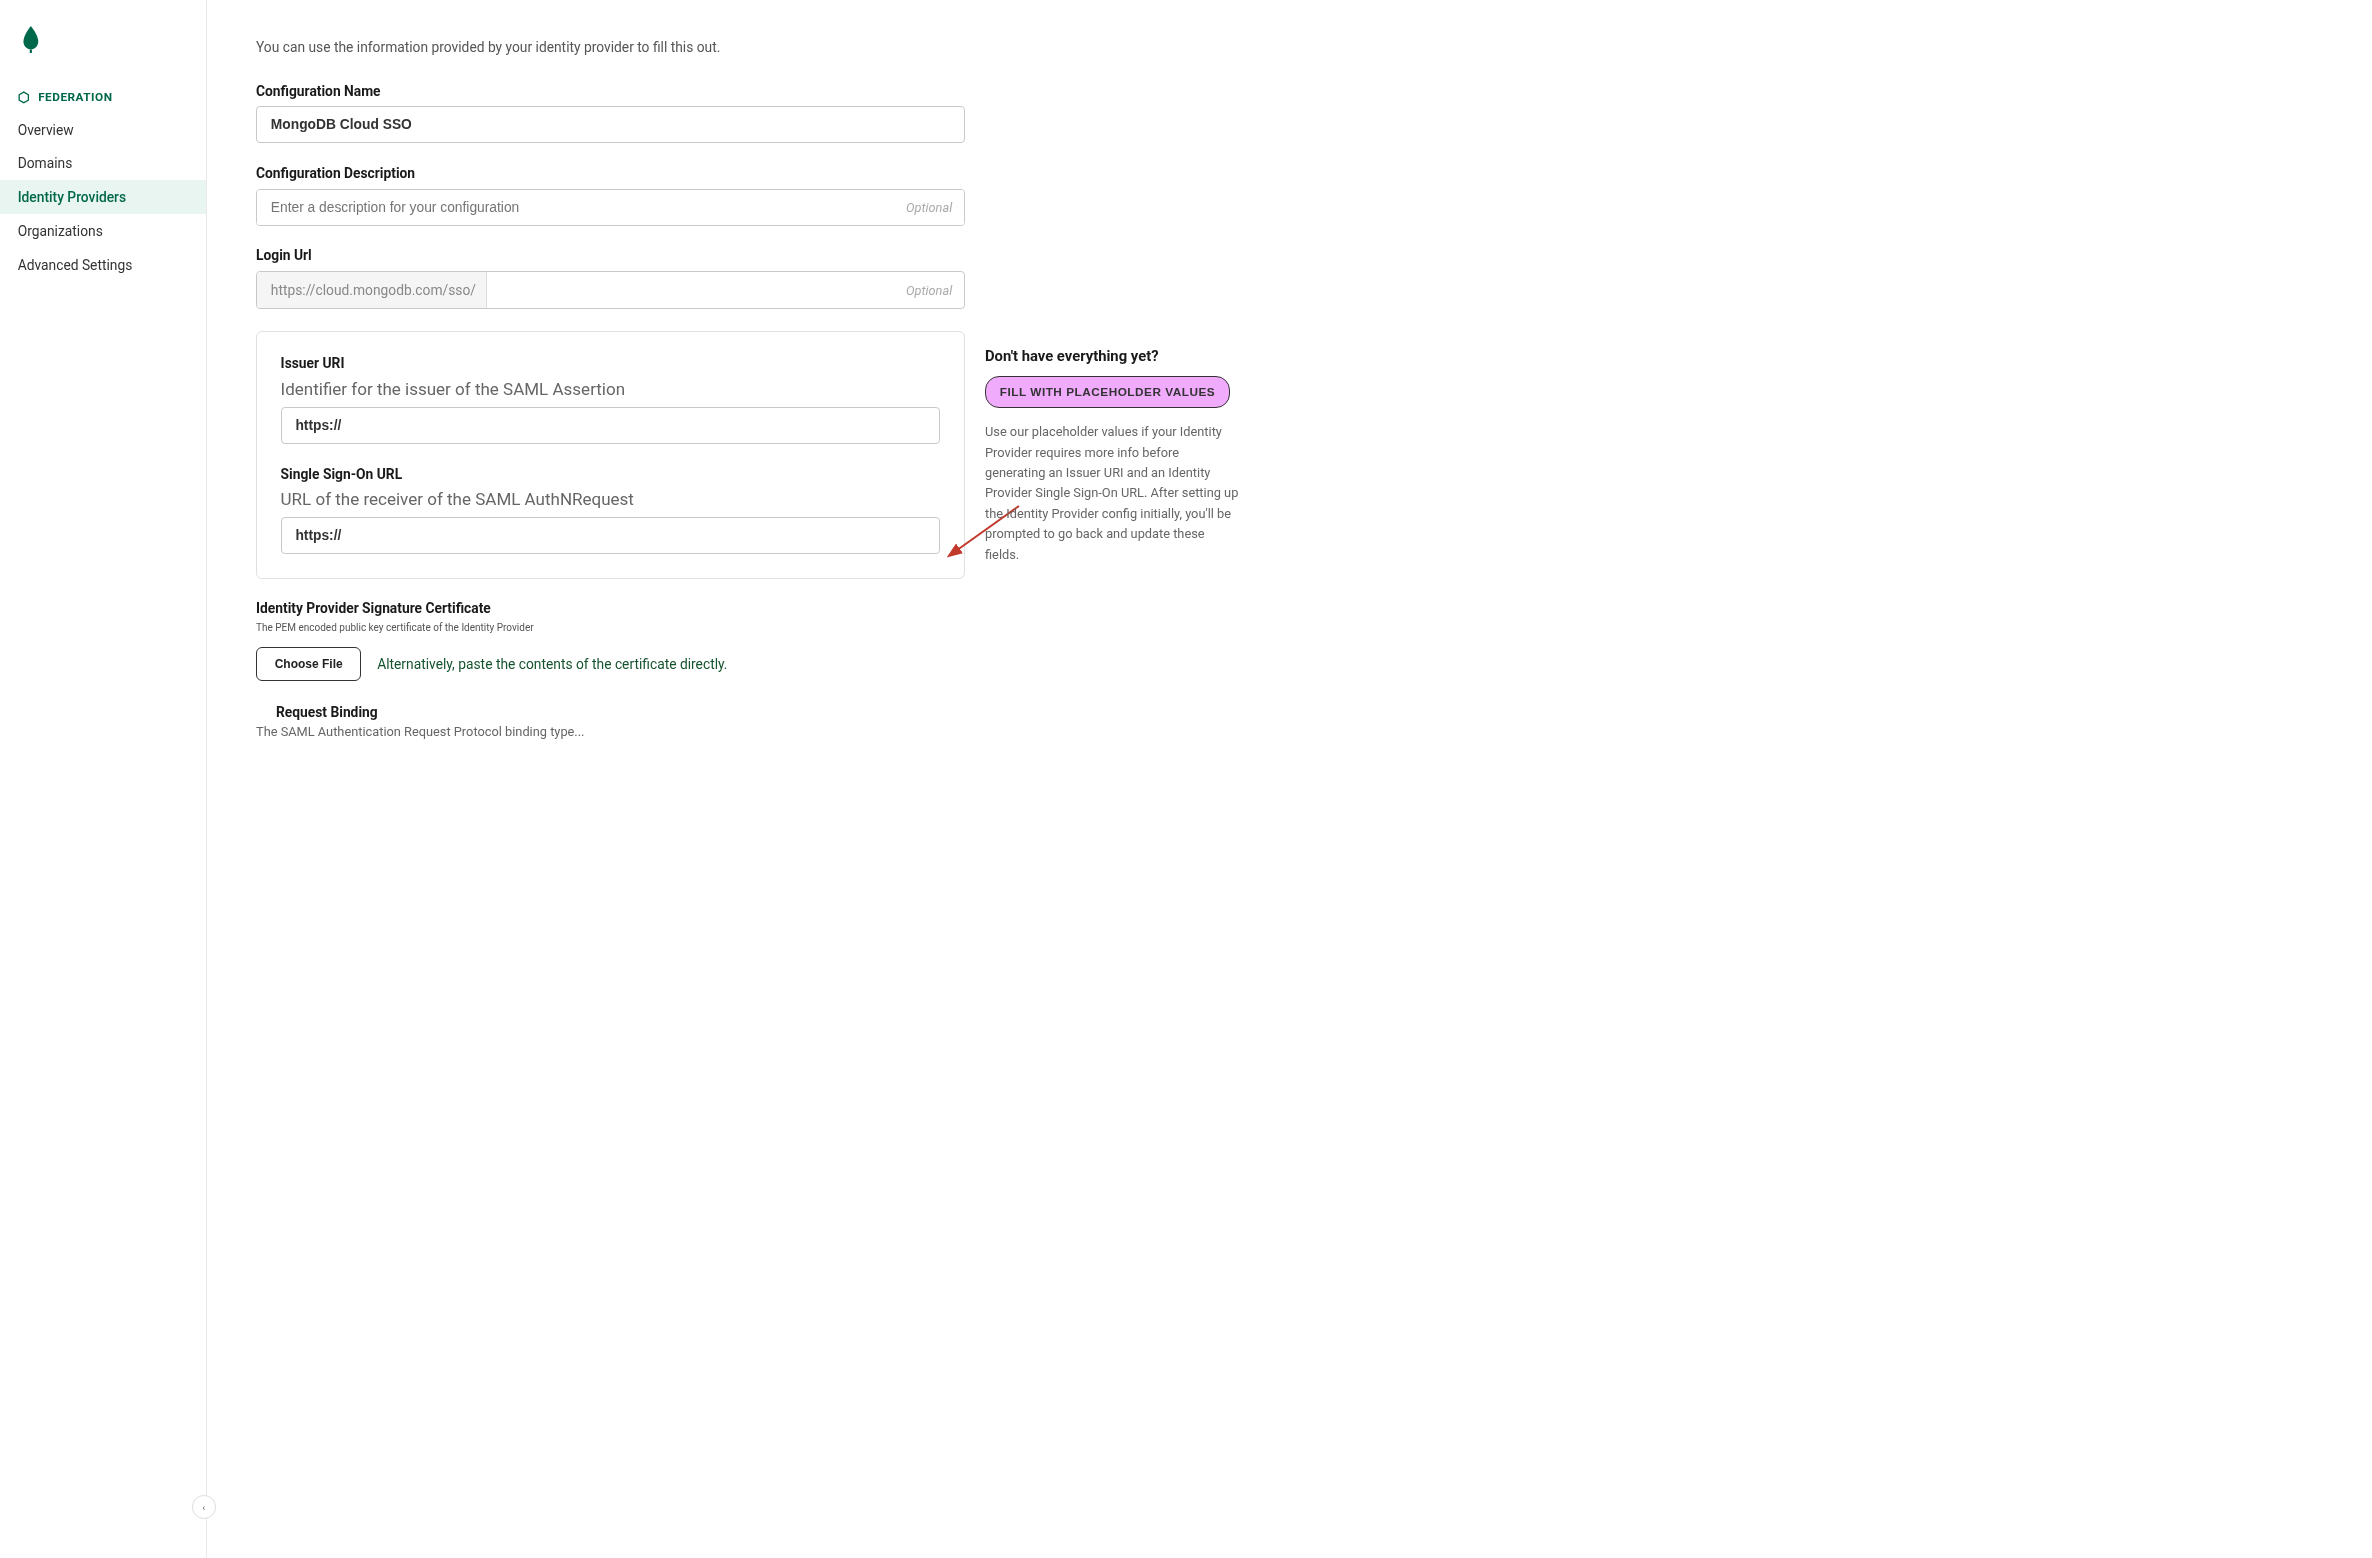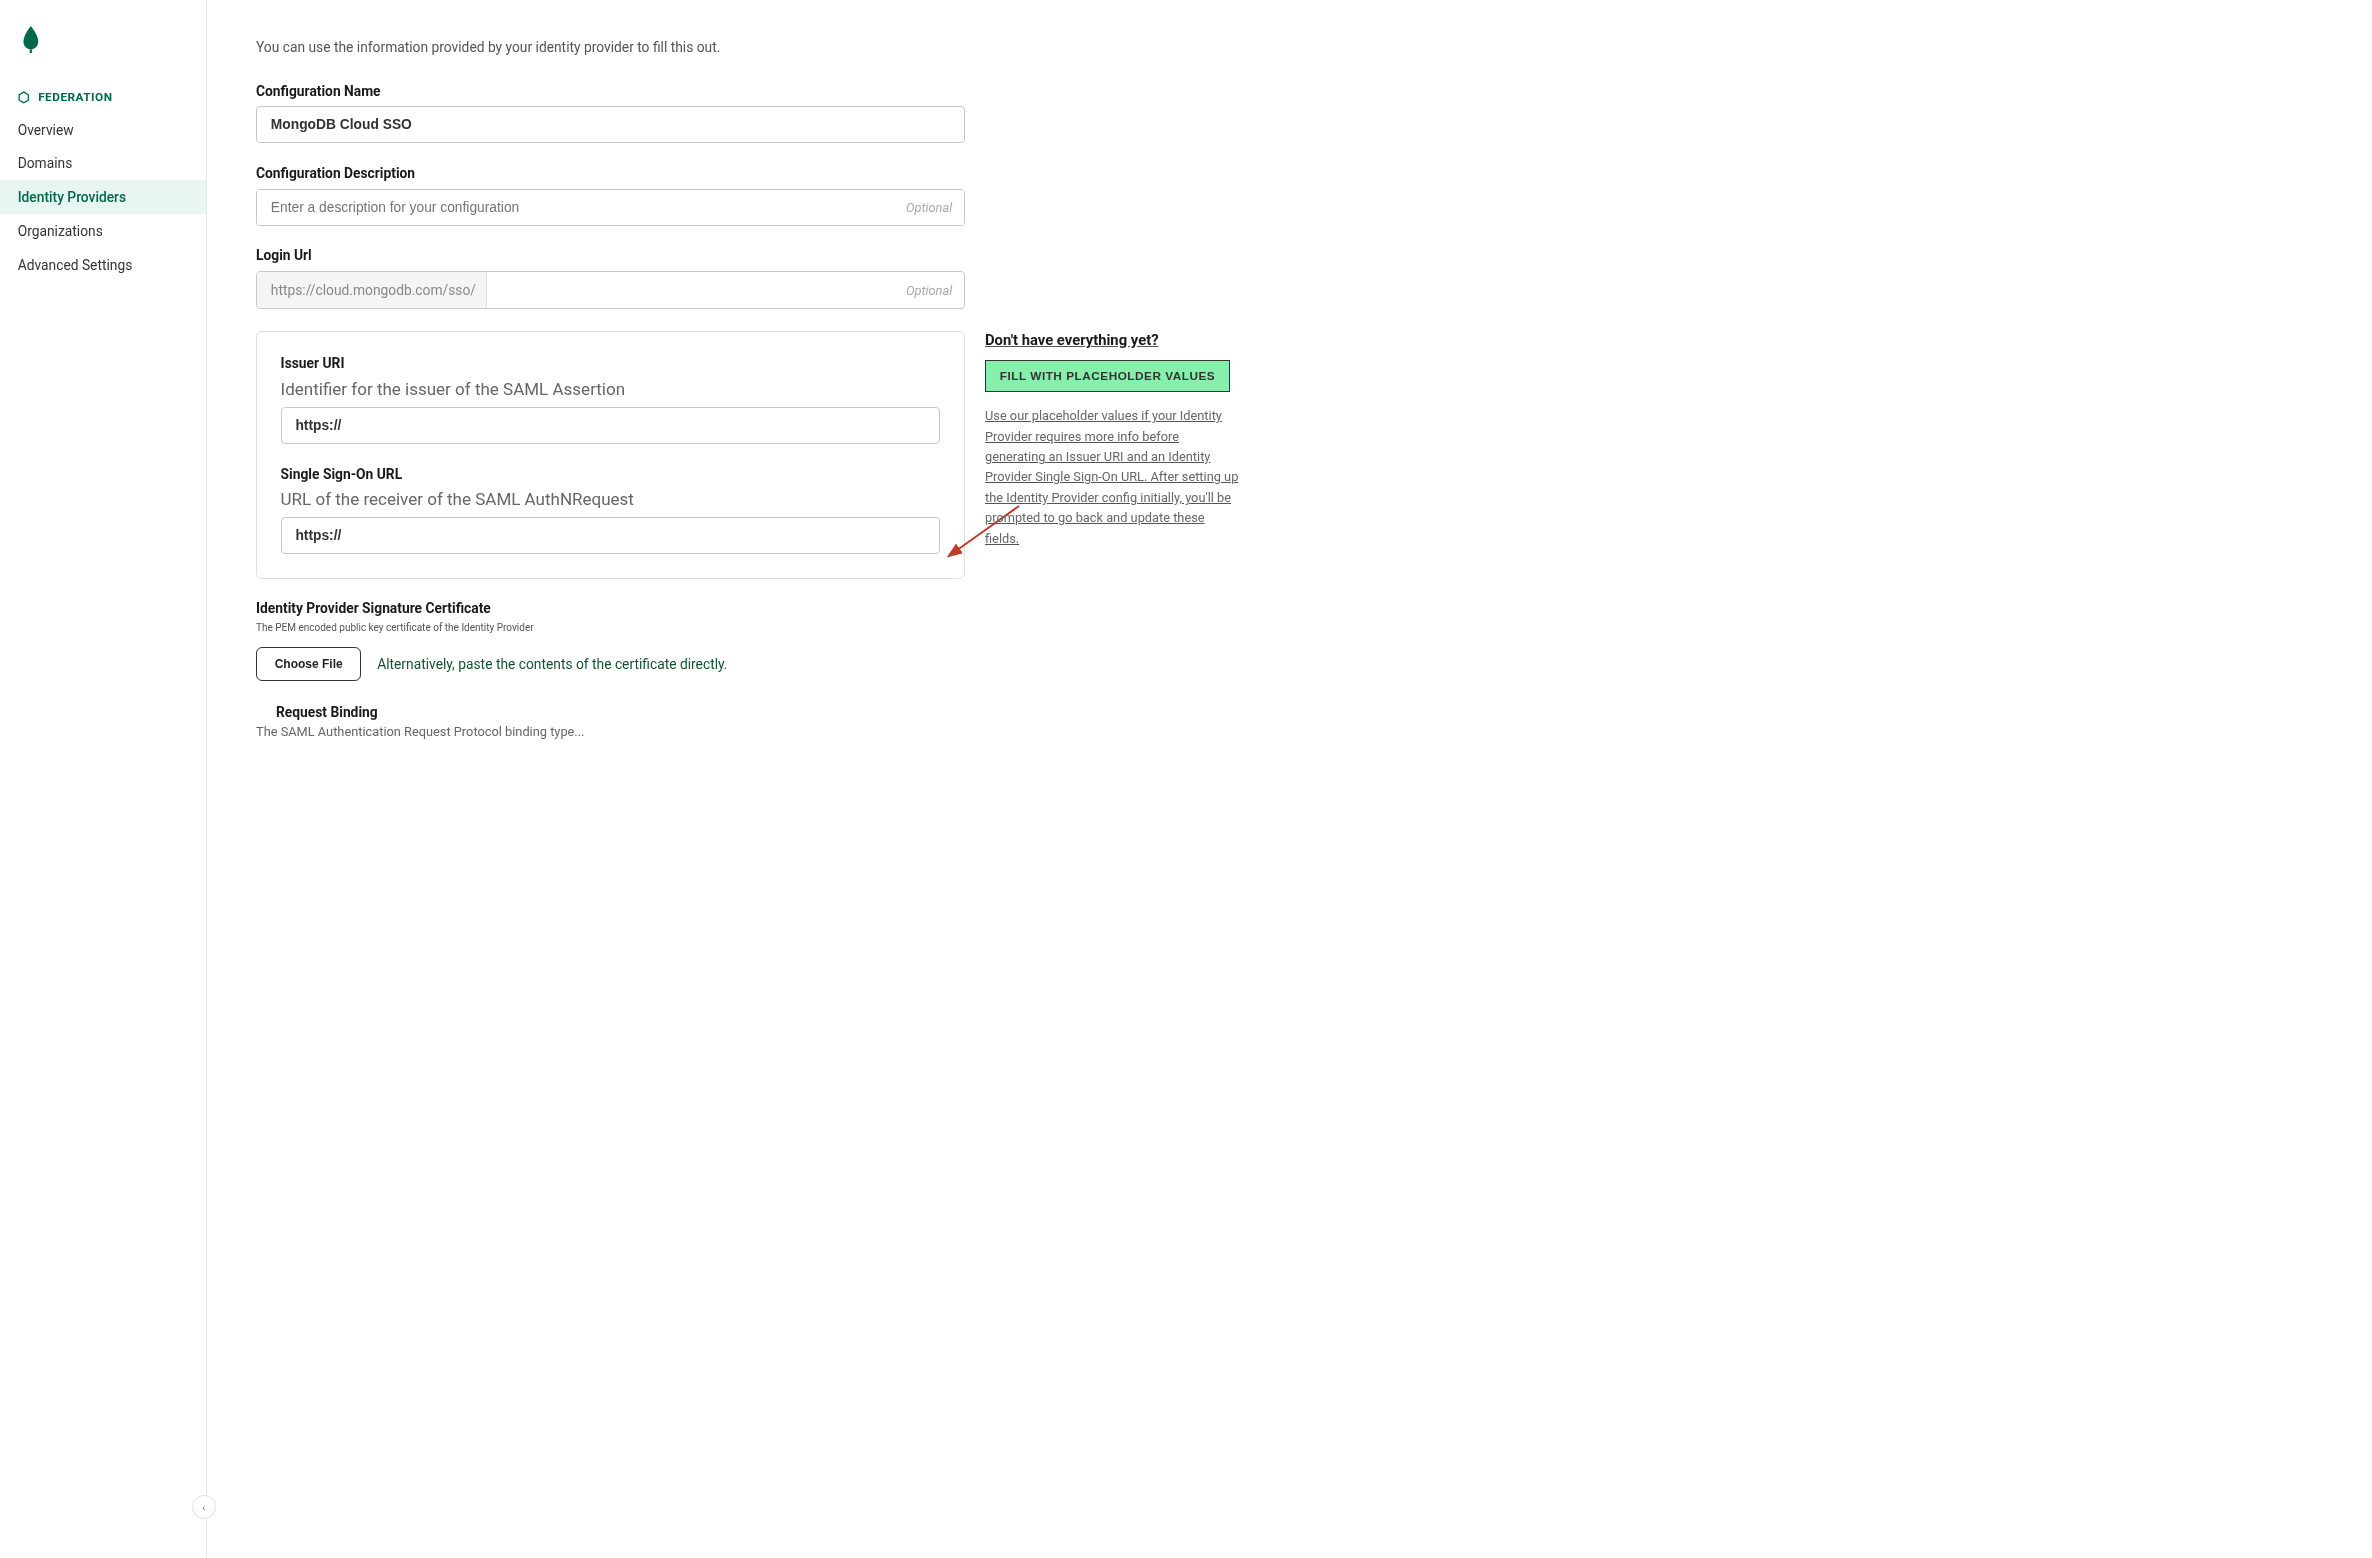--- a/index.html
+++ b/index.html
@@ -155,43 +155,42 @@
       border-radius: 5.9px;
       padding: 23.6px;
       margin-bottom: 21.7px;
       position: relative;
     }
 
     
     .placeholder-panel {
       position: absolute;
       right: -276px;
-      top: 0;
+      top: 16px;
       width: 256px;
       font-size: 12.8px;
       color: #555;
-      text-decoration: underline;
     }
     .placeholder-panel-title {
       font-size: 14.8px;
       font-weight: 700;
       color: #1a1a1a;
       margin-bottom: 11.8px;
     }
     .placeholder-btn {
       display: inline-block;
       border: 1px solid #333;
-      border-radius: 0;
+      border-radius: 14px;
       padding: 7.9px 13.8px;
       font-size: 11.8px;
       font-weight: 700;
       color: #333;
       letter-spacing: 0.5px;
       cursor: pointer;
-      background: #86efac;
+      background: #f0abfc;
       margin-bottom: 13.8px;
       text-transform: uppercase;
     }
     .placeholder-desc {
       font-size: 12.8px;
       color: #666;
       line-height: 1.6;
     }
 
     

